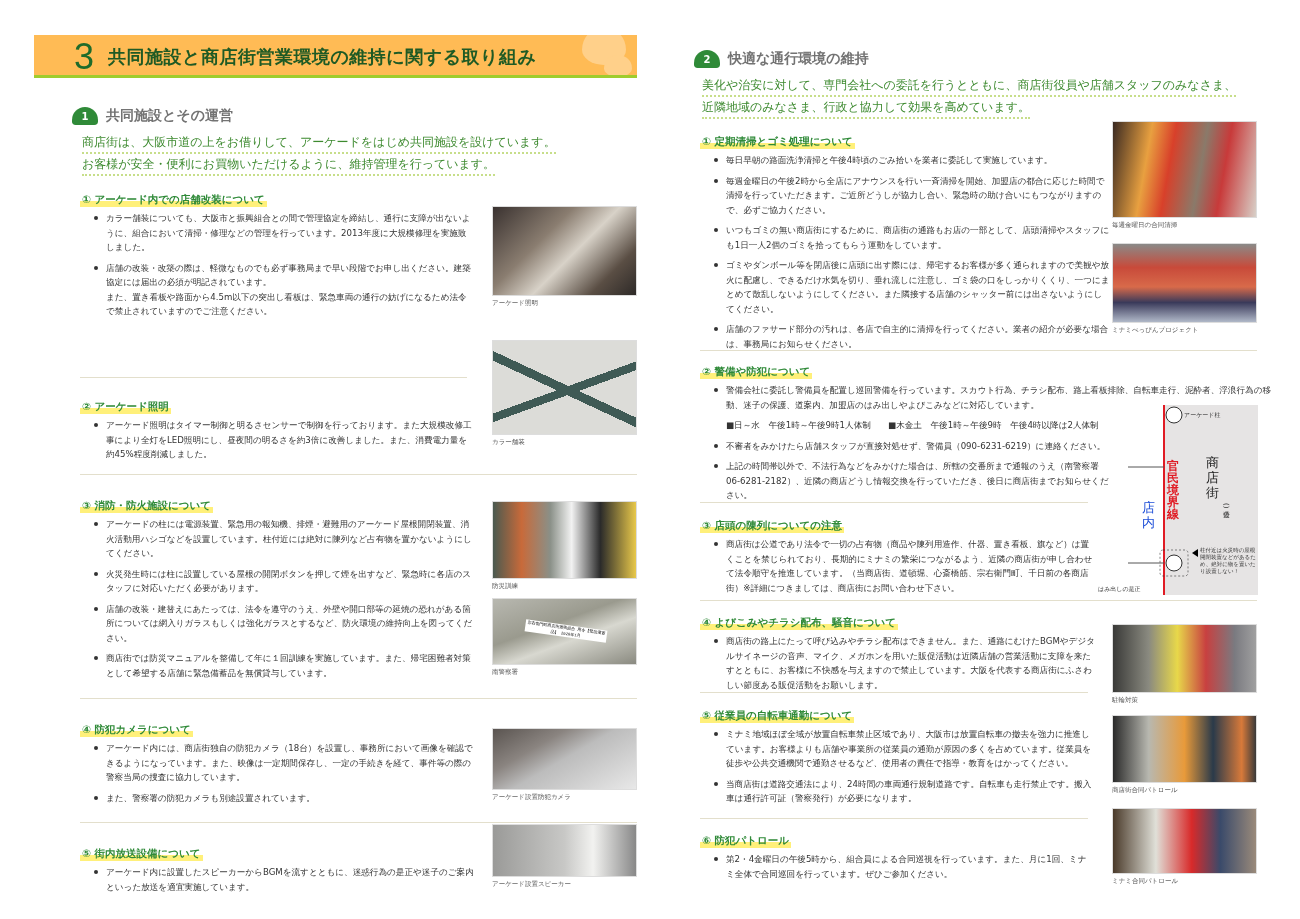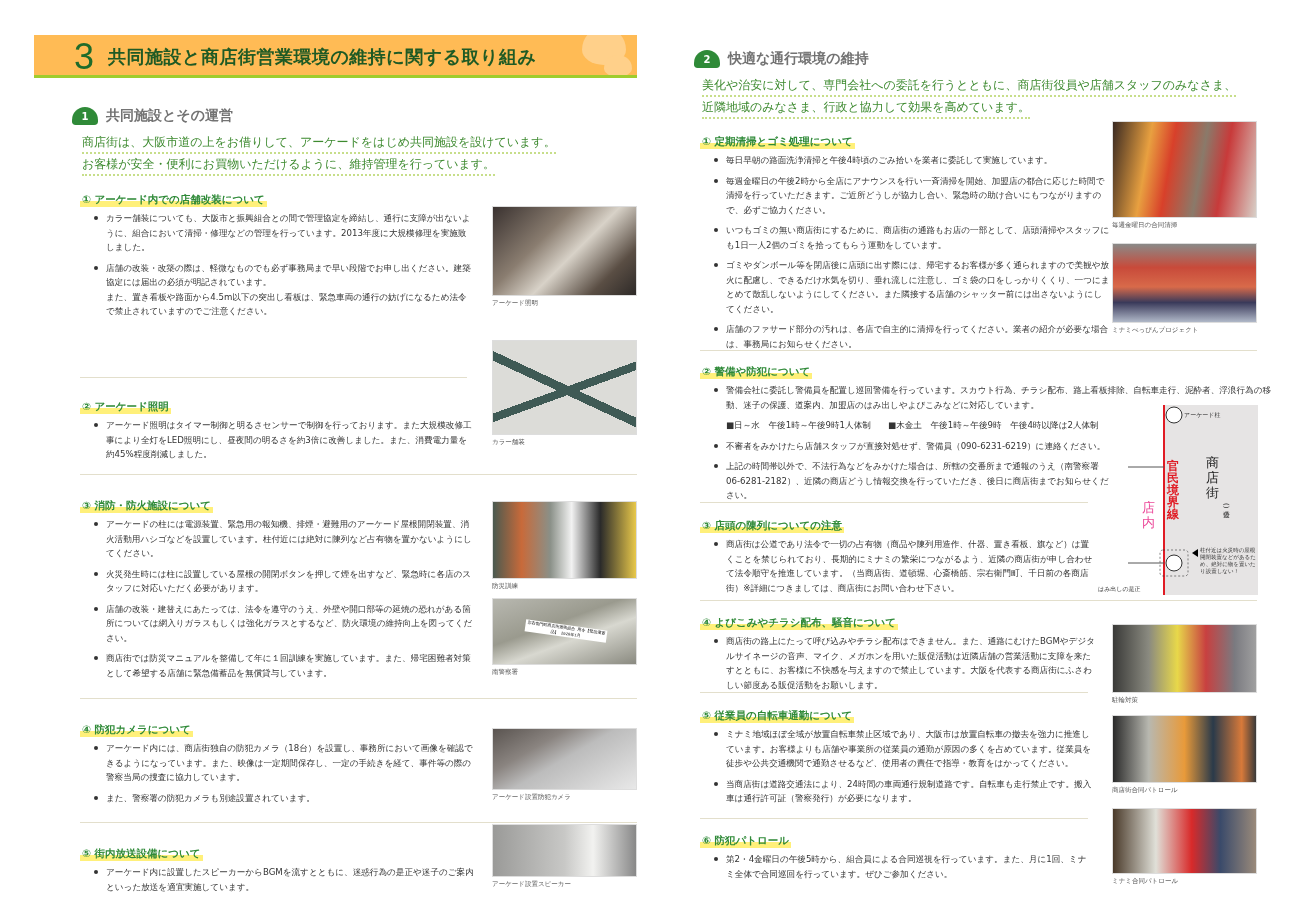--- a/index.html
+++ b/index.html
@@ -315,16 +315,16 @@
     <circle cx="56" cy="158" r="8" fill="#fff" stroke="#333" stroke-width="1"></circle>
     <rect x="42" y="145" width="28" height="26" fill="none" stroke="#333" stroke-dasharray="2,2" stroke-width="0.6" rx="3"></rect>
     <line x1="10" y1="62" x2="46" y2="62" stroke="#555" stroke-width="1"></line>
     <line x1="10" y1="158" x2="46" y2="158" stroke="#555" stroke-width="1"></line>
     <polygon points="74,148 80,144 80,152" fill="#000"></polygon>
   </svg>
   <div style="position:absolute;left:66px;top:6px;font-size:6px;color:#333;">アーケード柱</div>
   <div style="position:absolute;left:49px;top:55px;width:12px;font-size:12px;font-weight:bold;color:#e01b24;line-height:12px;">官民境界線</div>
   <div style="position:absolute;left:88px;top:50px;width:14px;font-size:13px;color:#222;line-height:15px;">商店街</div>
   <div style="position:absolute;left:104px;top:98px;width:8px;font-size:7px;color:#333;line-height:8px;writing-mode:vertical-rl;">(公道)</div>
-  <div style="position:absolute;left:24px;top:95px;width:14px;font-size:13px;color:#ec4899;line-height:15px;">店内</div>
+  <div style="position:absolute;left:24px;top:95px;width:14px;font-size:13px;color:#1d4ed8;line-height:15px;">店内</div>
   <div style="position:absolute;left:82px;top:142px;width:58px;font-size:5.5px;color:#333;line-height:7px;">柱付近は火災時の屋根開閉装置などがあるため、絶対に物を置いたり設置しない！</div>
   <div style="position:absolute;left:-20px;top:180px;font-size:6px;color:#333;">はみ出しの是正</div>
 </div>
 
 </body></html>

